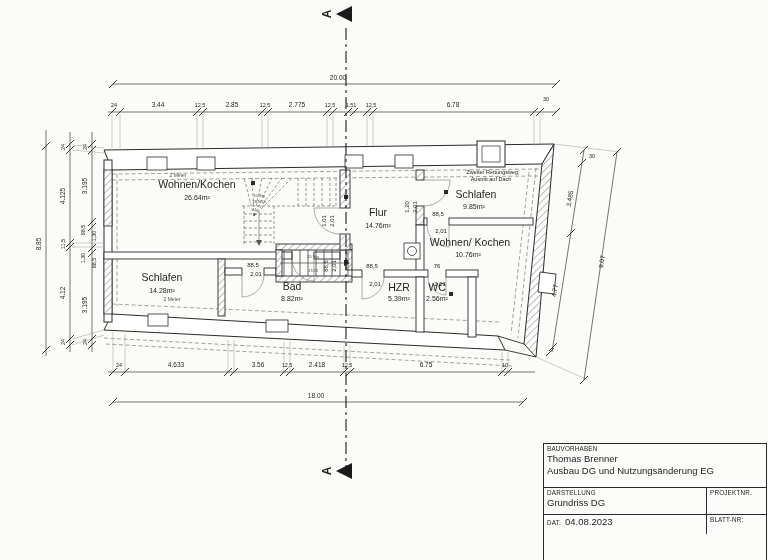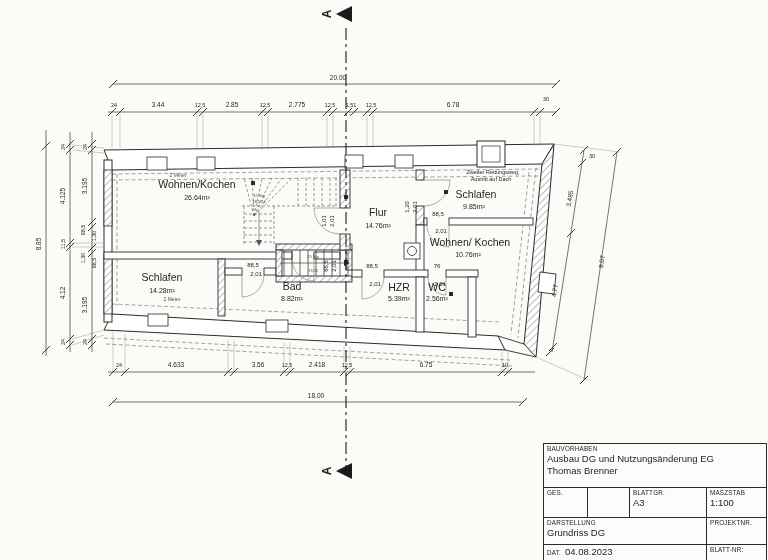--- a/index.html
+++ b/index.html
@@ -401,36 +401,22 @@
     <polygon points="352,463 352,479 336,471" fill="#1a1a1a"></polygon>
     <text class="secA" x="327" y="475" transform="rotate(-90 327 471)" text-anchor="middle">A</text>
   </g>
 </svg>
 
 
 <div class="titleblock">
   <div class="tb-row" style="height:44px;">
     <div class="tb-cell" style="width:100%;border-right:none;">
       <span class="tb-label">BAUVORHABEN</span>
+      <span class="tb-val">Thomas Brenner</span>
       <span class="tb-val">Ausbau DG und Nutzungsänderung EG</span>
-      <span class="tb-val">Thomas Brenner</span>
-    </div>
-  </div>
-  <div class="tb-row" style="height:30px;">
-    <div class="tb-cell" style="width:44px;">
-      <span class="tb-label">GES.</span>
-    </div>
-    <div class="tb-cell" style="width:42px;"></div>
-    <div class="tb-cell" style="width:77px;">
-      <span class="tb-label">BLATTGR.</span>
-      <span class="tb-val">A3</span>
-    </div>
-    <div class="tb-cell" style="flex:1;">
-      <span class="tb-label">MASZSTAB</span>
-      <span class="tb-val">1:100</span>
     </div>
   </div>
   <div class="tb-row" style="height:27px;">
     <div class="tb-cell" style="width:163px;">
       <span class="tb-label">DARSTELLUNG</span>
       <span class="tb-val">Grundriss DG</span>
     </div>
     <div class="tb-cell" style="flex:1;">
       <span class="tb-label">PROJEKTNR.</span>
     </div>

